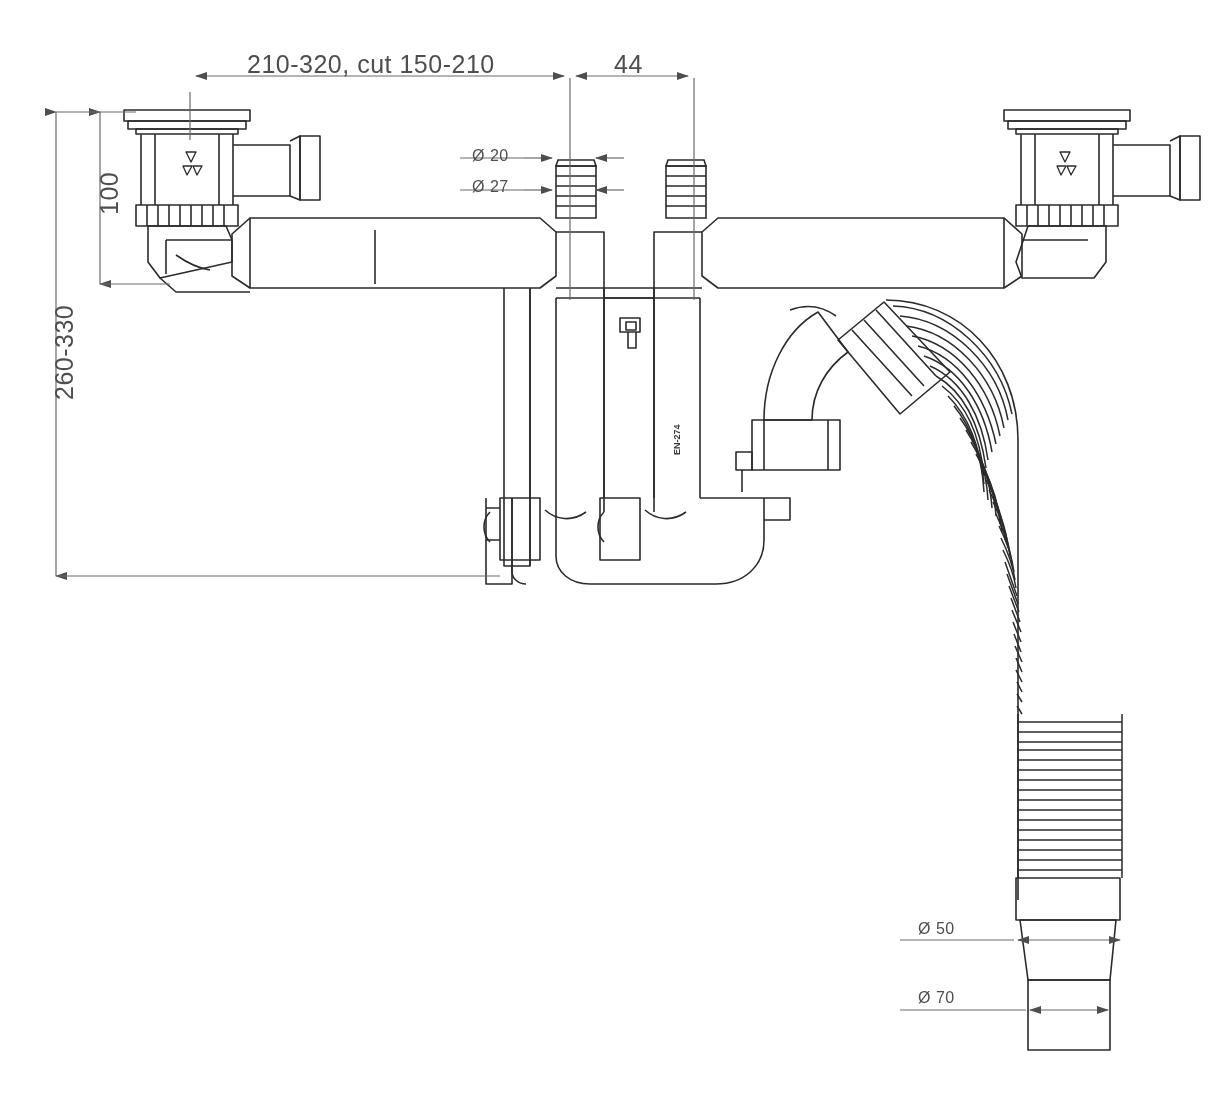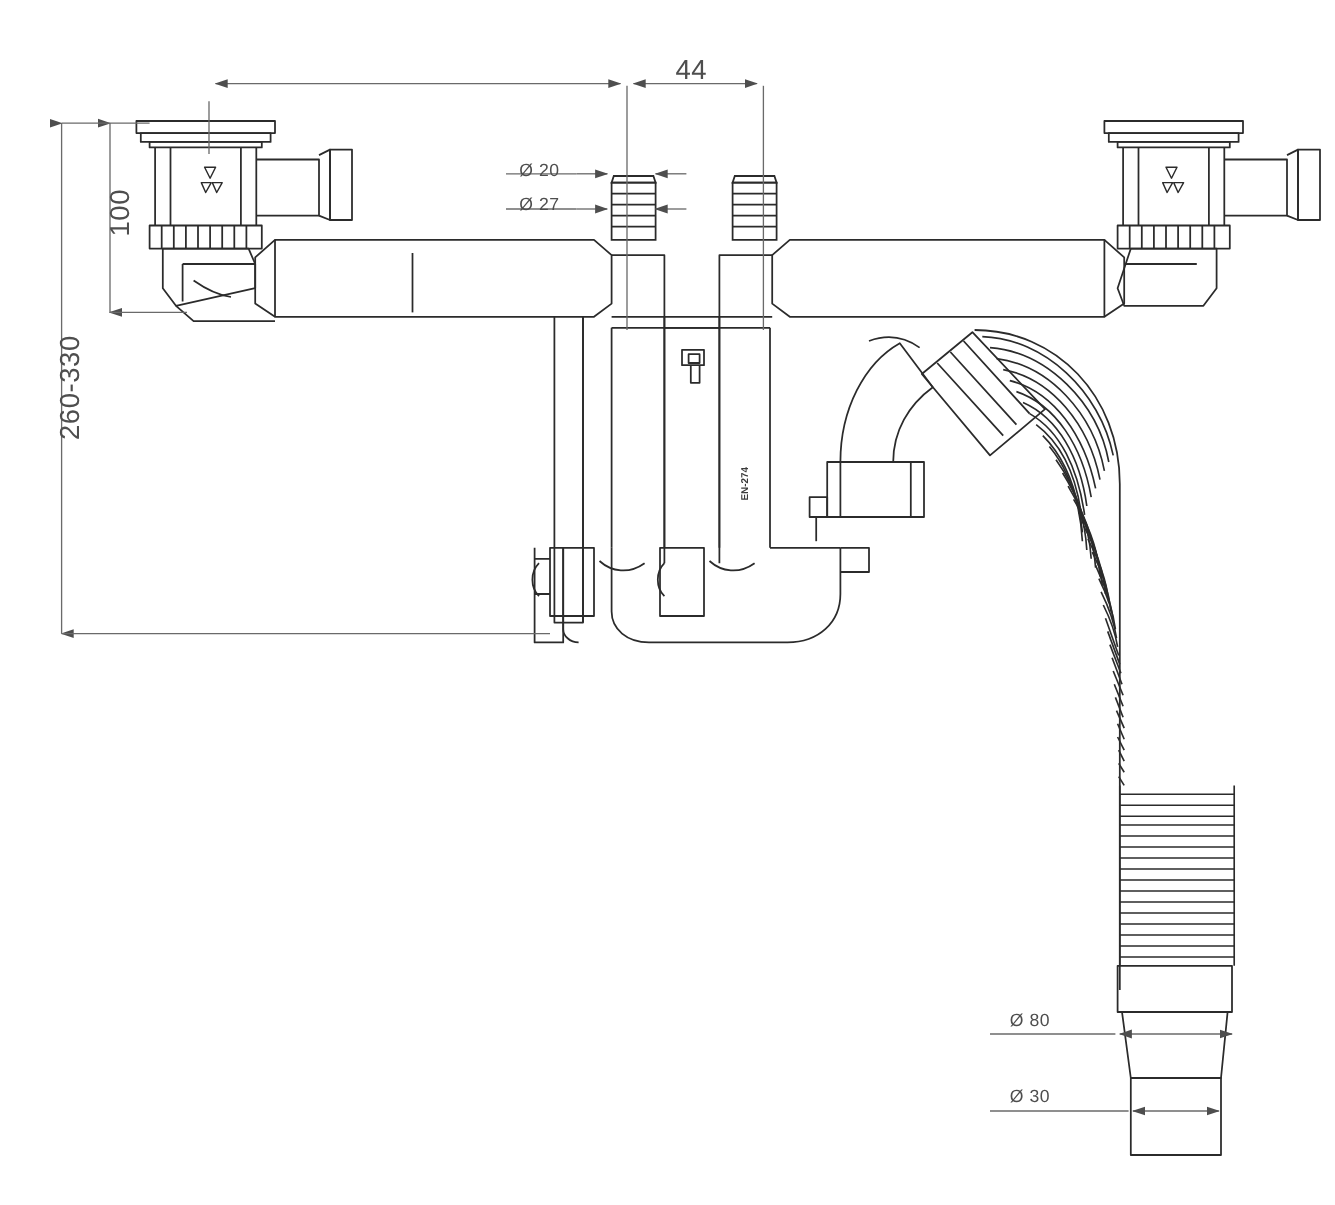--- a/index.html
+++ b/index.html
@@ -236,22 +236,23 @@
       <path d="M56 576 L500 576"></path>
 
       <path d="M900 940 L1014 940"></path>
       <path d="M1018 940 L1120 940" marker-start="url(#arrL)" marker-end="url(#arrR)"></path>
 
       <path d="M900 1010 L1026 1010"></path>
       <path d="M1030 1010 L1108 1010" marker-start="url(#arrL)" marker-end="url(#arrR)"></path>
     </g>
   </svg>
 
+  <div class="dimtext" style="left:247px;top:50px;">210-320, cut 150-210</div>
   <div class="dimtext" style="left:614px;top:50px;">44</div>
   <div class="dimtext small" style="left:472px;top:147px;">Ø 20</div>
   <div class="dimtext small" style="left:472px;top:178px;">Ø 27</div>
   <div class="dimtext vert" style="left:95px;top:215px;transform:rotate(-90deg);">100</div>
   <div class="dimtext vert" style="left:50px;top:400px;transform:rotate(-90deg);">260-330</div>
-  <div class="dimtext small" style="left:918px;top:920px;">Ø 80</div>
-  <div class="dimtext small" style="left:918px;top:989px;">Ø 30</div>
+  <div class="dimtext small" style="left:918px;top:920px;">Ø 50</div>
+  <div class="dimtext small" style="left:918px;top:989px;">Ø 70</div>
 
   <div class="partlabel" style="left:672px;top:455px;transform:rotate(-90deg);transform-origin:0 0;">EN-274</div>
 </div>
 
 </body></html>

